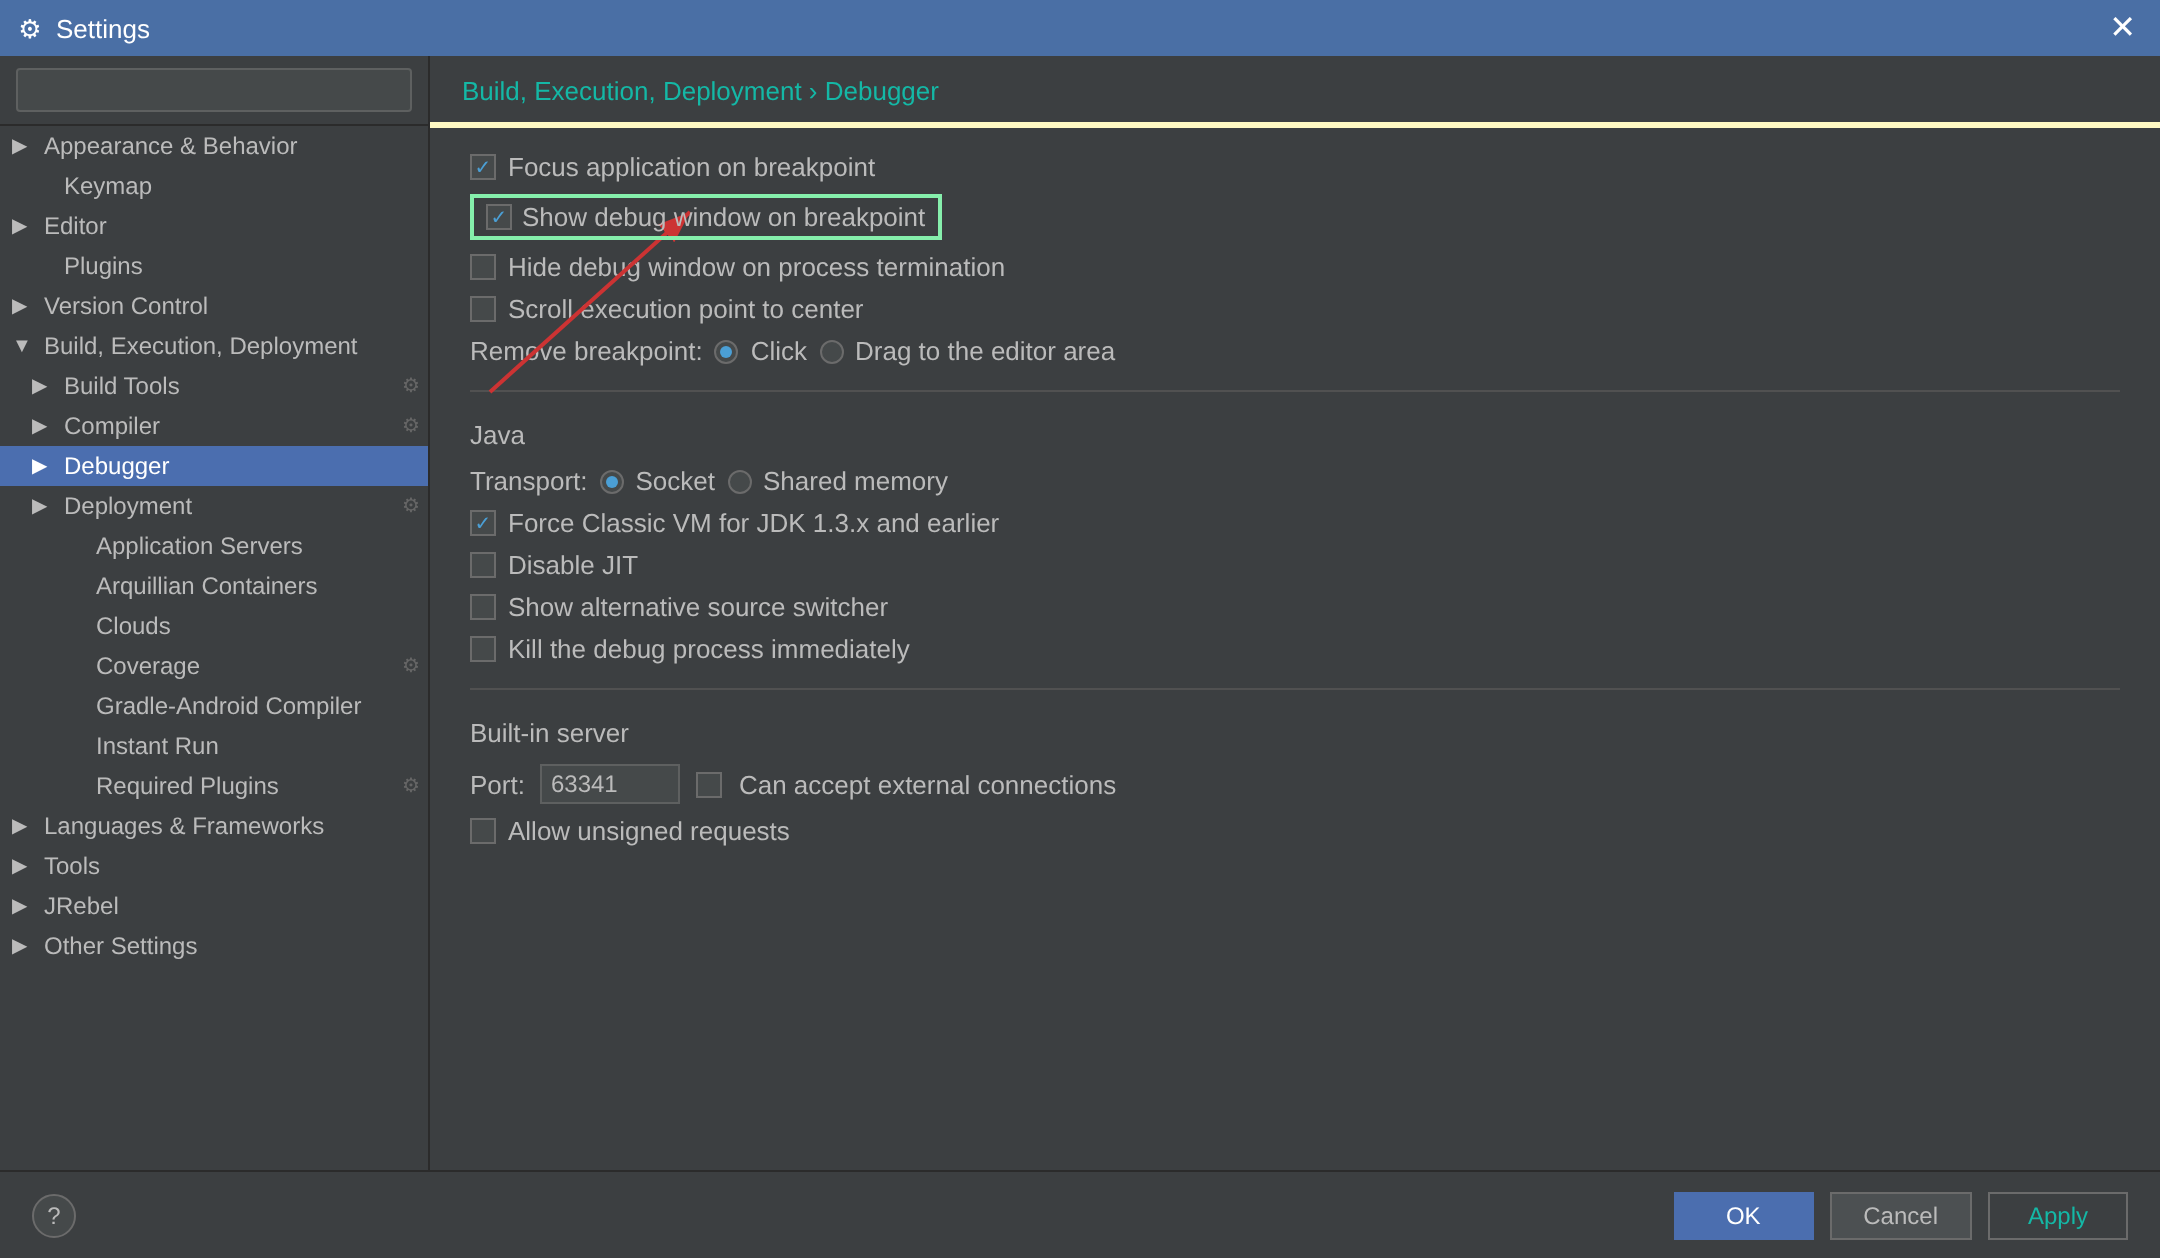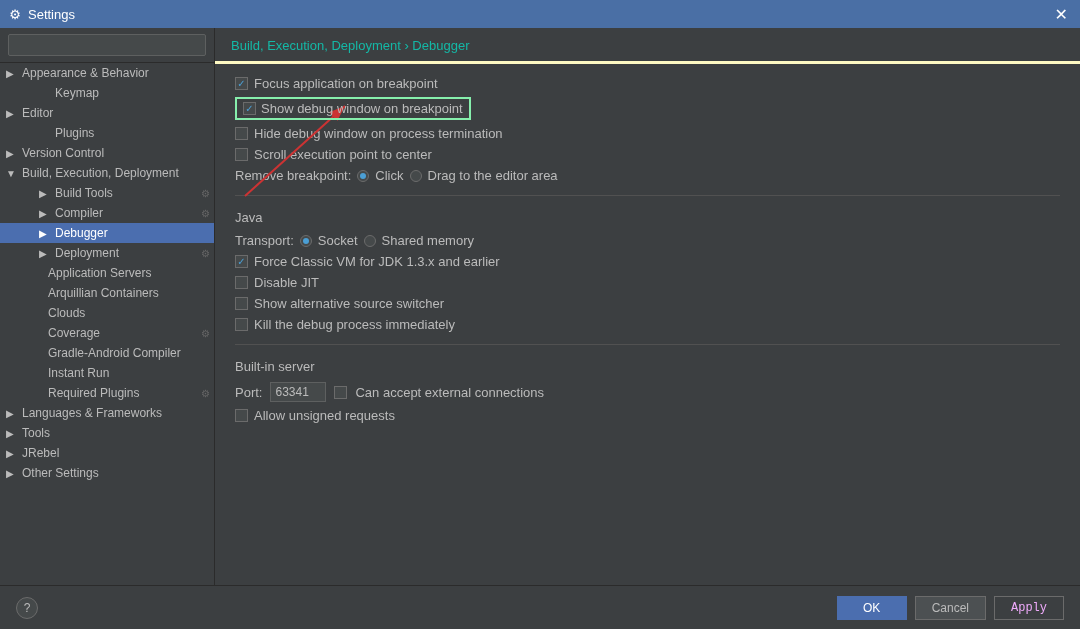--- a/index.html
+++ b/index.html
@@ -87,21 +87,21 @@
     }
     .nav-item.category {
       padding-left: 6px;
       font-weight: normal;
     }
     .nav-item .arrow {
       font-size: 10px;
       width: 12px;
       display: inline-block;
     }
-    .nav-item.indent1 { padding-left: 39px; }
+    .nav-item.indent1 { padding-left: 16px; }
     .nav-item.indent2 { padding-left: 32px; }
     .gear-icon {
       position: absolute;
       right: 4px;
       font-size: 10px;
       color: #666;
     }
     .content-area {
       flex: 1;
       background: #3c3f41;
@@ -202,21 +202,21 @@
       display: flex;
       align-items: center;
       gap: 8px;
       margin-bottom: 6px;
     }
     .port-input {
       background: #45494a;
       border: 1px solid #5e6060;
       color: #bbbbbb;
       padding: 2px 4px;
-      width: 56px;
+      width: 70px;
       font-size: 12px;
       outline: none;
     }
     .footer {
       background: #3c3f41;
       border-top: 1px solid #2b2b2b;
       display: flex;
       align-items: center;
       justify-content: space-between;
       padding: 8px 16px;
@@ -233,23 +233,22 @@
       color: #bbbbbb;
       cursor: pointer;
       min-width: 70px;
     }
     .btn.primary {
       background: #4b6eaf;
       border-color: #4b6eaf;
       color: #ffffff;
     }
     .btn.disabled {
-      color: #f0abfc;
+      color: #14b8a6;
       background: #3c3f41;
-      font-family: Liberation Mono, monospace;
     }
     .help-btn {
       width: 22px;
       height: 22px;
       border-radius: 50%;
       border: 1px solid #6b6b6b;
       background: #45494a;
       color: #bbbbbb;
       display: flex;
       align-items: center;

